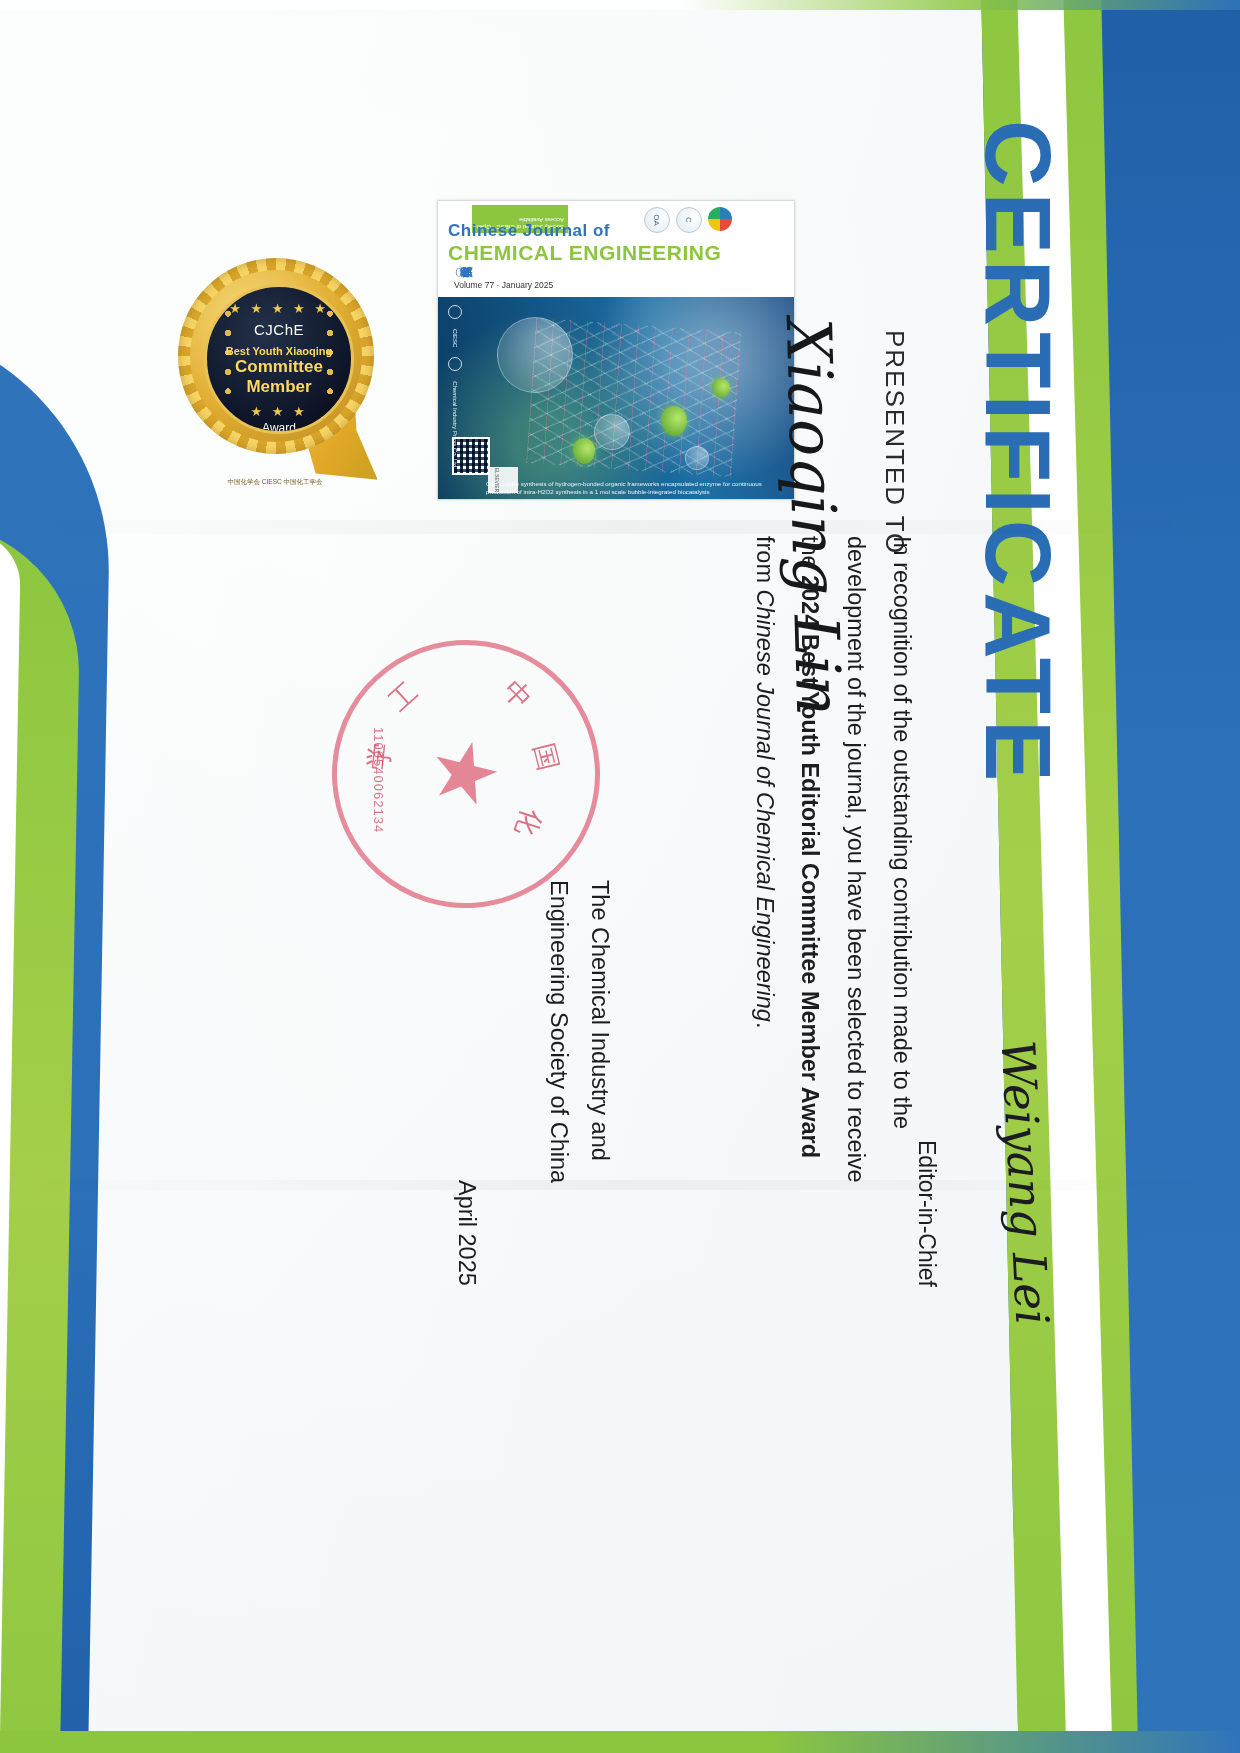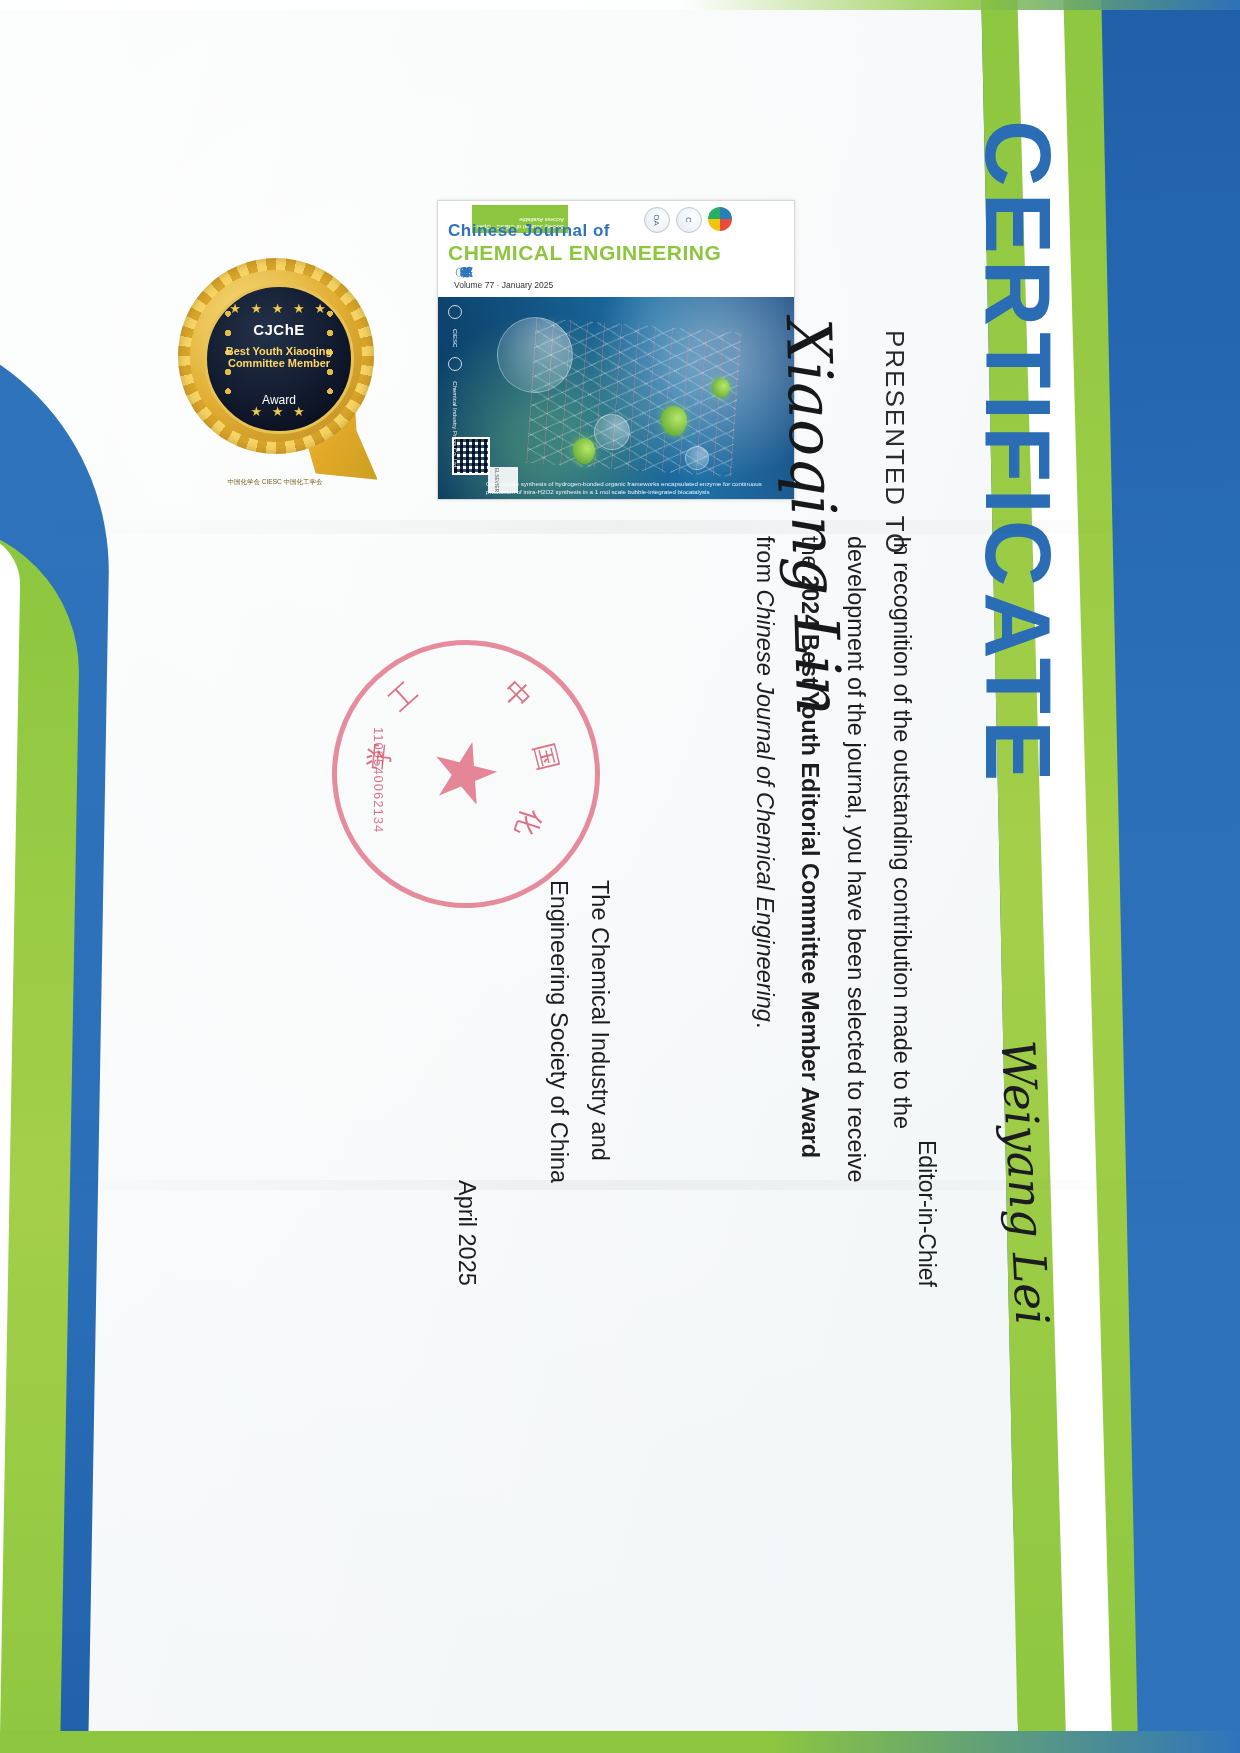--- a/index.html
+++ b/index.html
@@ -325,23 +325,23 @@
     color: #f0c94d;
     font-size: 13px;
     letter-spacing: 3px;
   }
   .medal-text {
     position: absolute;
     left: 0; right: 0; top: 34px;
     text-align: center;
     color: #ffffff;
   }
-  .medal-text .ml1 { font-size: 15px; font-weight: bold; letter-spacing: .5px; }
+  .medal-text .ml1 { font-size: 15px; font-weight: normal; letter-spacing: .5px; }
   .medal-text .ml2 { font-size: 11px; font-weight: bold; margin-top: 7px; color: #ffd863; }
-  .medal-text .ml3 { font-size: 11px; font-weight: bold; color: #ffd863; }
+  .medal-text .ml3 { font-size: 17px; font-weight: bold; color: #ffd863; }
   .medal-text .ml4 { font-size: 12px; font-weight: normal; margin-top: 24px; }
   .medal-foot {
     position: absolute;
     left: 30px;
     bottom: -8px;
     width: 134px;
     text-align: center;
     font-size: 6.5px;
     color: #6f5a16;
     line-height: 1.3;

